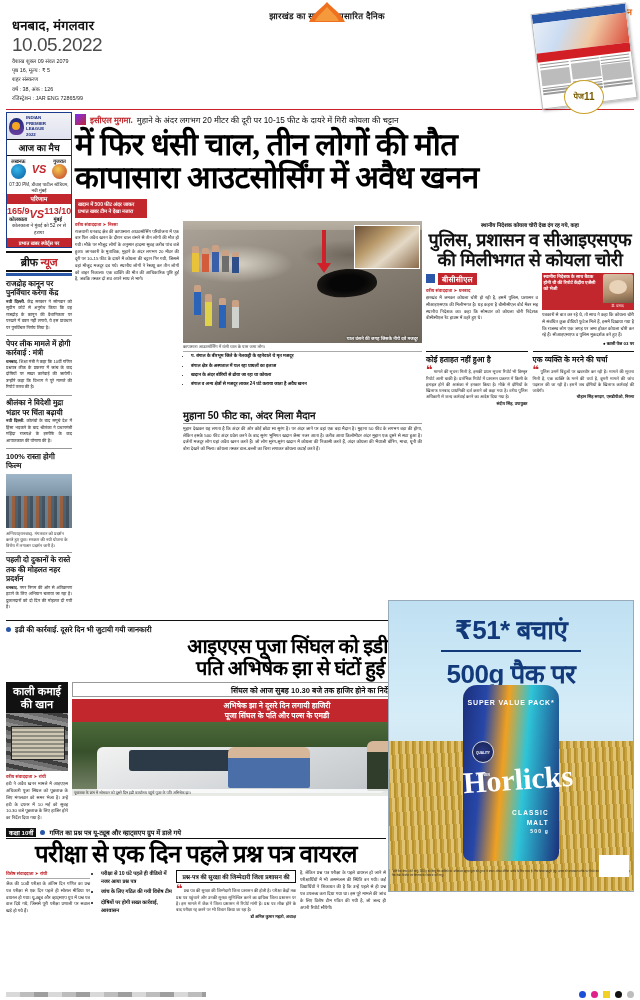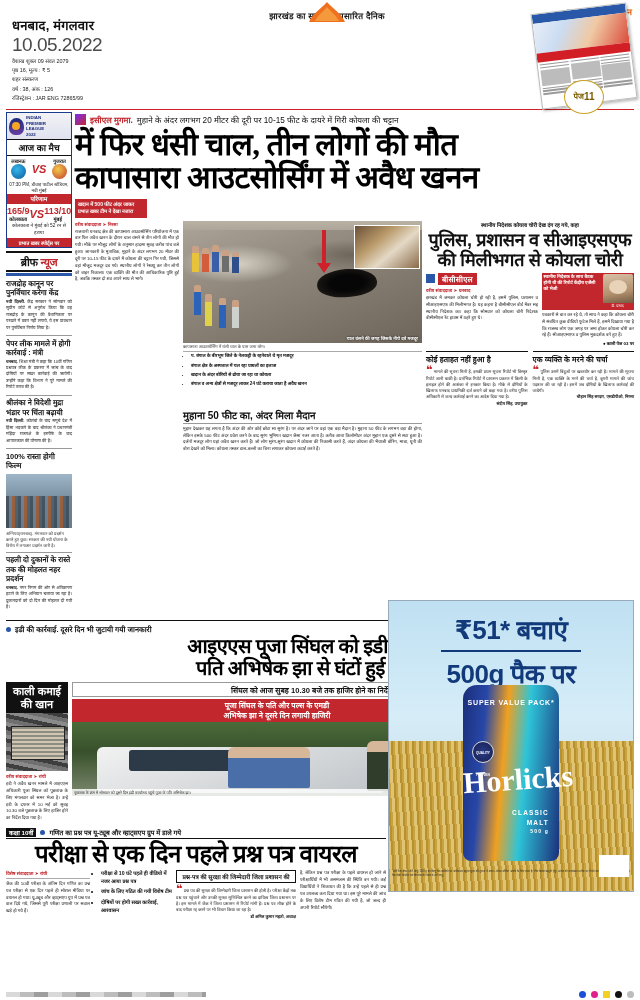--- a/index.html
+++ b/index.html
@@ -742,22 +742,22 @@
         <div class="moneyphoto"></div>
         <div class="byline" style="margin-top:2px;">वरीय संवाददाता ➤ रांची</div>
         <div class="body-txt">इडी ने अवैध खनन मामले में आइएएस अधिकारी पूजा सिंघल को पूछताछ के लिए मंगलवार को समन भेजा है। उन्हें इडी के दफ्तर में 10 मई को सुबह 10.30 बजे पूछताछ के लिए हाजिर होने का निर्देश दिया गया है।</div>
       </div>
 
       <div class="l2-c3">
         <div class="topbar-grey">सिंघल को आज सुबह 10.30 बजे तक हाजिर होने का निर्देश</div>
         <div style="display:flex;gap:4px;">
           <div style="flex:1;">
             <div class="redcap">
+              <div>अभिषेक झा ने दूसरे दिन लगायी हाजिरी</div>
               <div>पूजा सिंघल के पति और पल्स के एमडी</div>
-              <div>अभिषेक झा ने दूसरे दिन लगायी हाजिरी</div>
             </div>
             <div class="carphoto">
               <div class="car"></div>
               <div class="win"></div>
               <div class="man"></div>
               <div class="cop"></div>
               <div class="cap">पूछताछ के क्रम में सोमवार को दूसरे दिन इडी कार्यालय पहुंचे पूजा के पति अभिषेक झा।</div>
             </div>
           </div>
           <div style="width:66px;">

